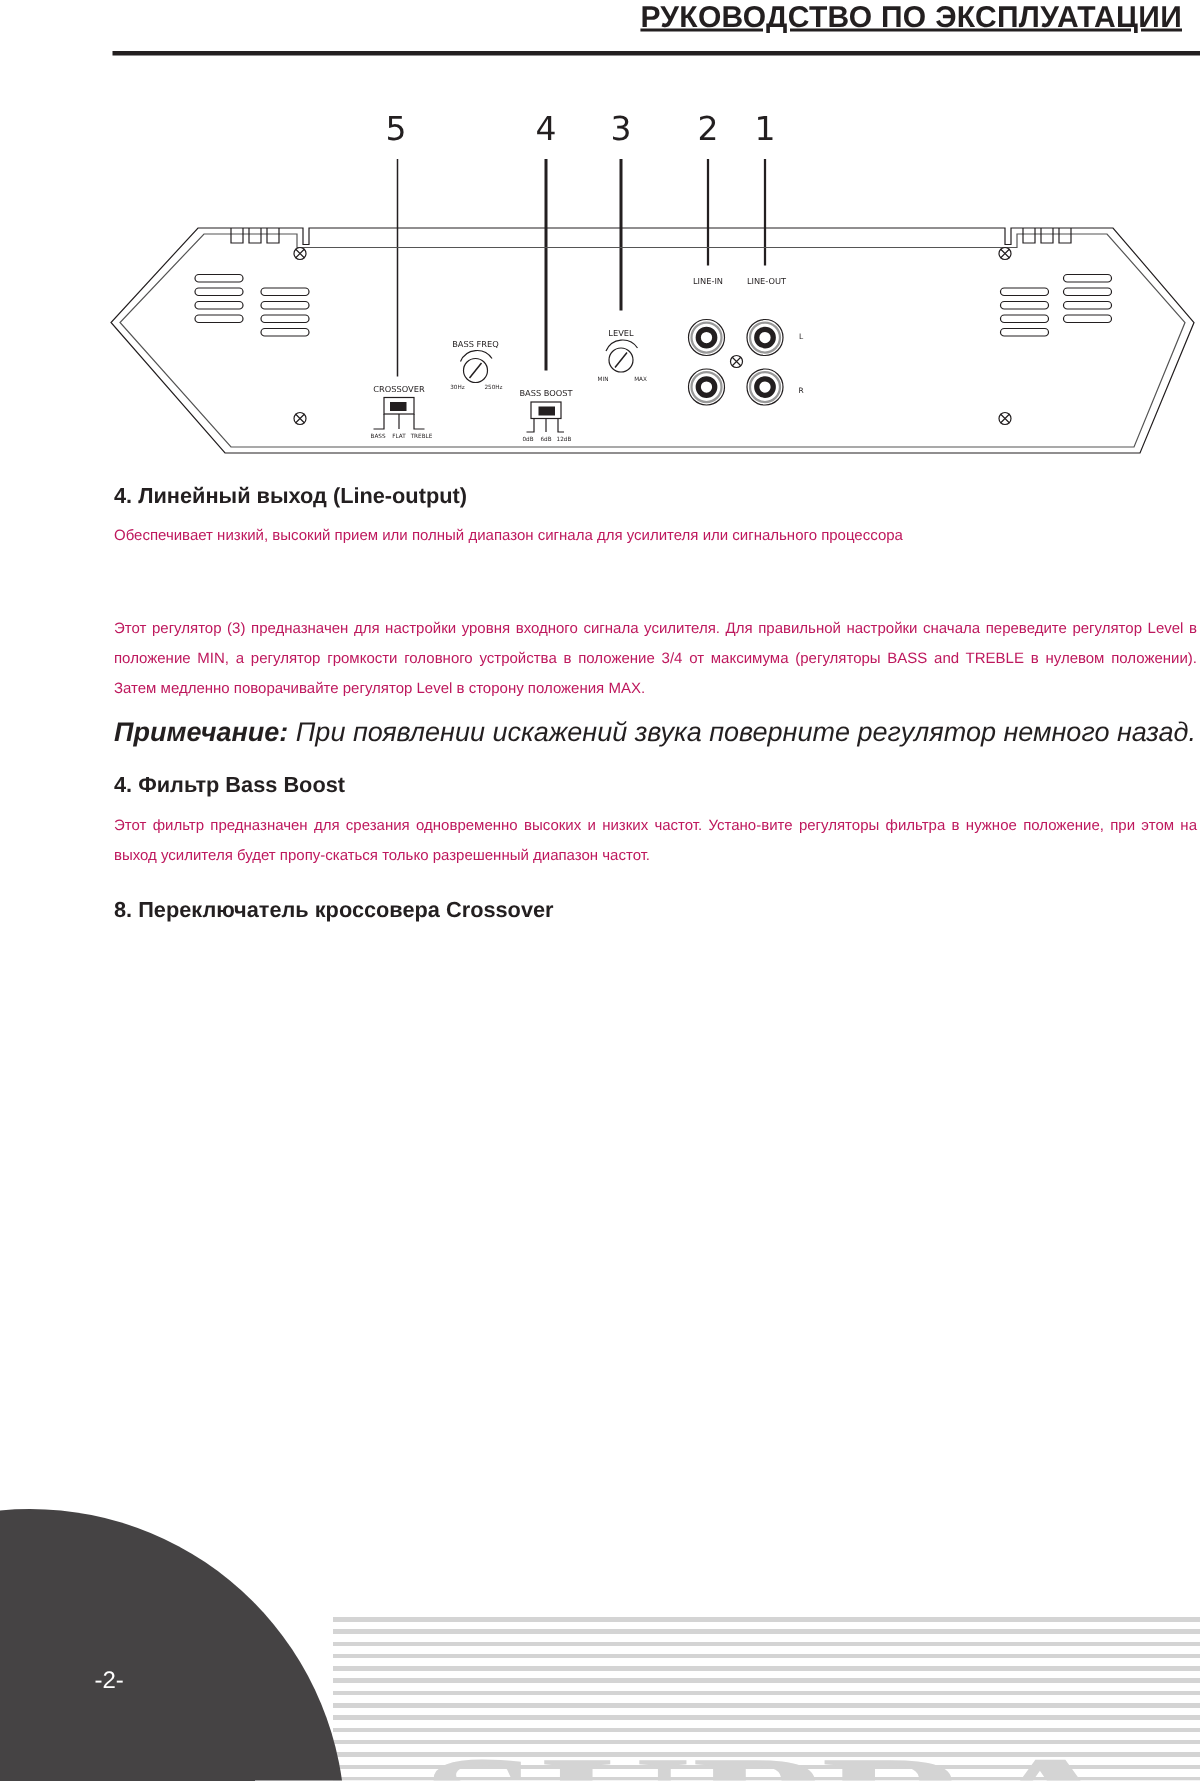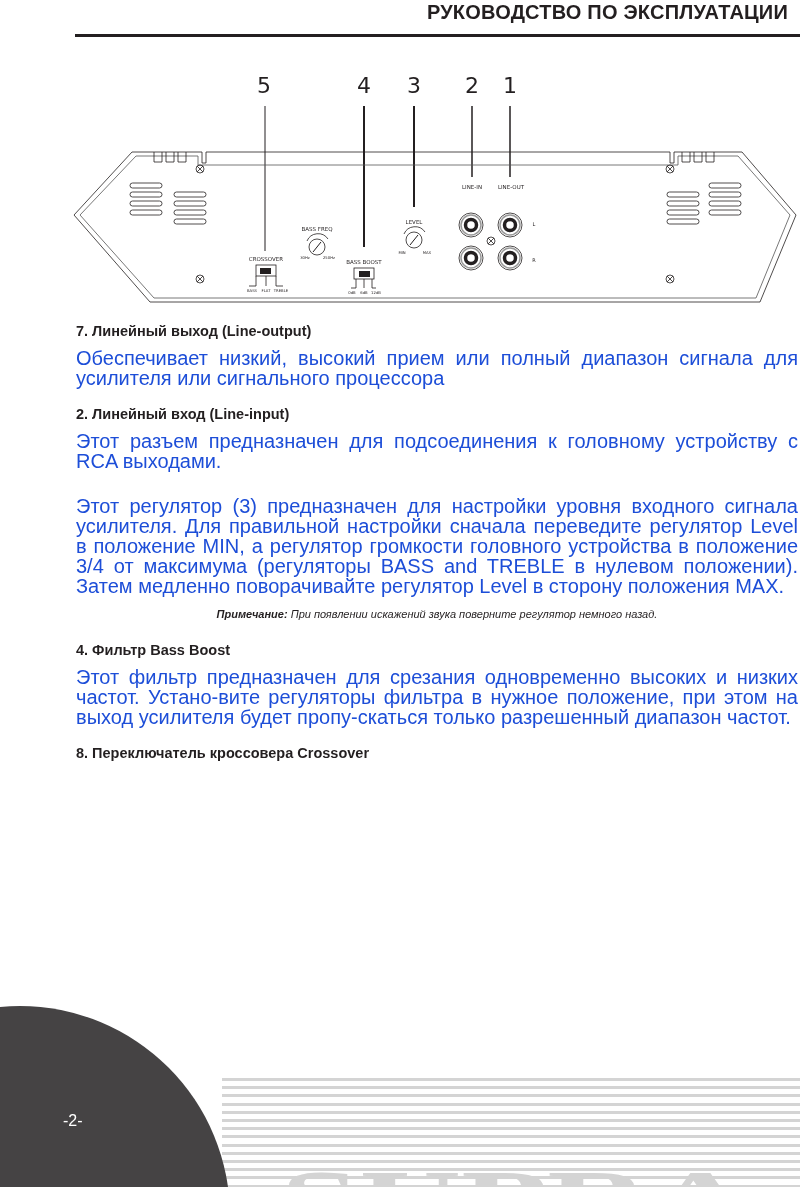--- a/index.html
+++ b/index.html
@@ -5,40 +5,41 @@
   html, body { margin: 0; padding: 0; }
   body {
     width: 800px; height: 1187px; position: relative; overflow: hidden;
     background: #ffffff; color: #231f20;
     font-family: "Liberation Sans", sans-serif;
   }
   .header-title {
     position: absolute; right: 12px; top: 1px;
     font-weight: bold; font-size: 20px; letter-spacing: 0.2px; color: #231f20;
     white-space: nowrap;
+    text-decoration: underline;
   }
   .header-rule {
     position: absolute; left: 75px; right: 0; top: 34px; height: 3px; background: #231f20;
   }
   .diagram {
     position: absolute; left: 70px; top: 65px; width: 730px; height: 250px;
   }
   .diagram svg { width: 730px; height: 250px; display: block; }
   .dlabel { font-family: "DejaVu Sans", sans-serif; fill: #231f20; }
   .content {
     position: absolute; left: 76px; top: 322px; width: 722px;
   }
   .sec-title {
     font-weight: bold; font-size: 14.5px; margin: 0; line-height: 18px; color: #231f20;
   }
   .sec-body {
-    font-size: 20px; line-height: 20px; margin: 8px 0 0 0; text-align: justify; color: #1d4ed8;
+    font-size: 10px; line-height: 20px; margin: 8px 0 0 0; text-align: justify; color: #be185d;
   }
   .gap { height: 17px; }
-  .note { font-style: italic; font-size: 11px; line-height: 20px; margin: 8px 0 0 0; text-align: center; }
+  .note { font-style: italic; font-size: 18px; line-height: 20px; margin: 8px 0 0 0; }
   .note b { font-weight: bold; }
   .footer-disc {
     position: absolute; left: -190px; top: 1006px; width: 420px; height: 420px;
     border-radius: 50%; background: #454344;
   }
   .page-number {
     position: absolute; left: 63px; top: 1112px; color: #ffffff; font-size: 16px;
   }
   .stripes {
     position: absolute; left: 222px; top: 1078px; width: 578px; height: 109px;
@@ -169,28 +170,24 @@
           <circle cx="440" cy="193" r="5.5" stroke-width="3.5"></circle>
       </g>
       <text class="dlabel" x="464" y="161" font-size="5" text-anchor="middle">L</text>
       <text class="dlabel" x="464" y="197" font-size="5" text-anchor="middle">R</text>
     </g>
   </svg>
 </div>
 
 <div class="content">
   <section>
-    <h3 class="sec-title">7. Линейный выход (Line-output)</h3>
+    <h3 class="sec-title">4. Линейный выход (Line-output)</h3>
     <p class="sec-body">Обеспечивает низкий, высокий  прием или полный диапазон сигнала для усилителя или сигнального процессора</p>
   </section>
   <div class="gap"></div>
-  <section>
-    <h3 class="sec-title">2. Линейный вход (Line-input)</h3>
-    <p class="sec-body">Этот разъем предназначен для подсоединения к головному устройству с RCA выходами.</p>
-  </section>
   <div class="gap"></div>
   <section>
     <p class="sec-body">Этот регулятор (3) предназначен для настройки уровня входного сигнала усилителя. Для правильной настройки сначала переведите регулятор Level в положение MIN, а регулятор громкости головного устройства в положение 3/4 от максимума (регуляторы BASS and TREBLE в нулевом положении). Затем медленно поворачивайте регулятор Level  в сторону положения MAX.</p>
     <p class="note"><b>Примечание:</b><span> При появлении искажений звука поверните регулятор немного назад.</span></p>
   </section>
   <div class="gap"></div>
   <section>
     <h3 class="sec-title">4. Фильтр  Bass Boost</h3>
     <p class="sec-body">Этот фильтр предназначен для срезания одновременно высоких и низких частот. Устано-вите регуляторы фильтра в нужное положение, при этом на выход усилителя будет пропу-скаться  только разрешенный диапазон частот.</p>
   </section>

